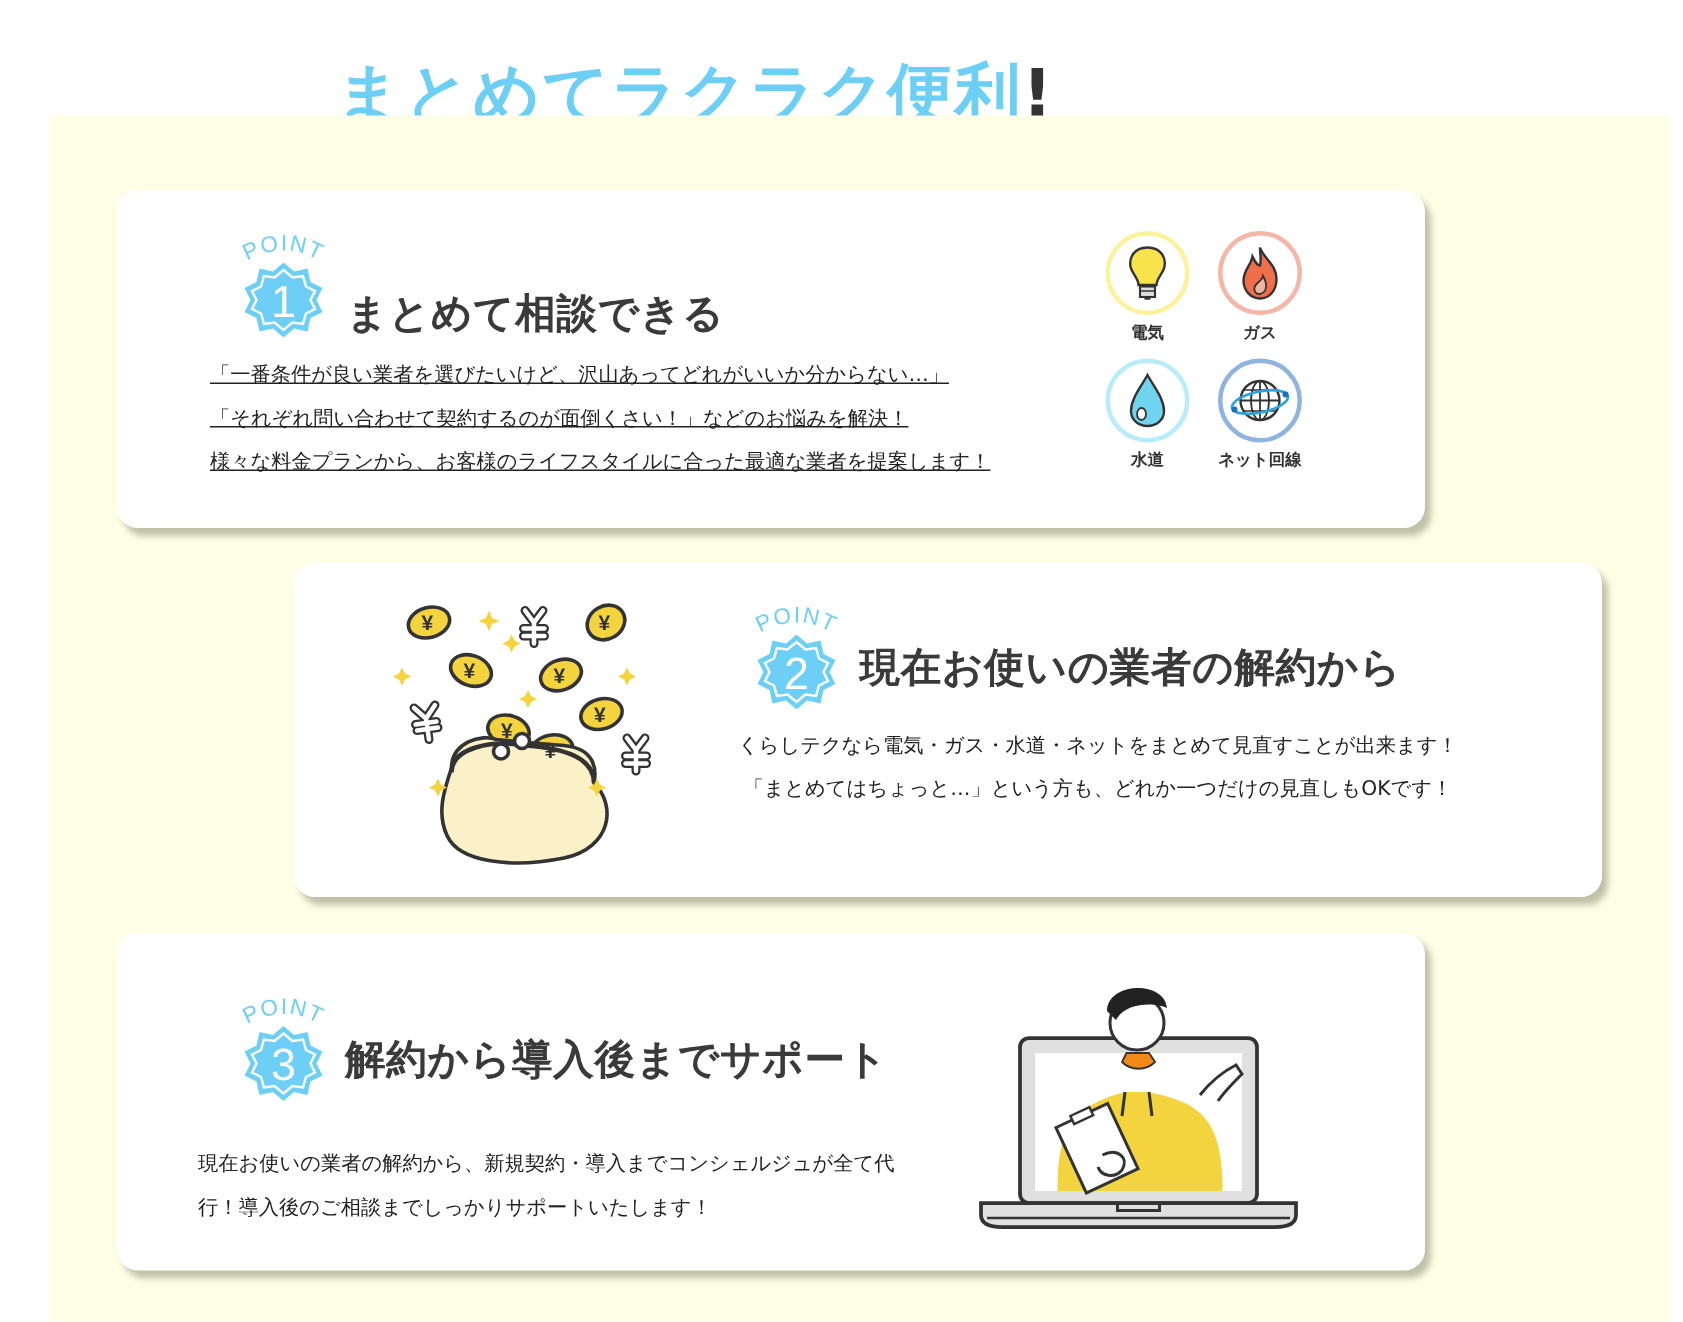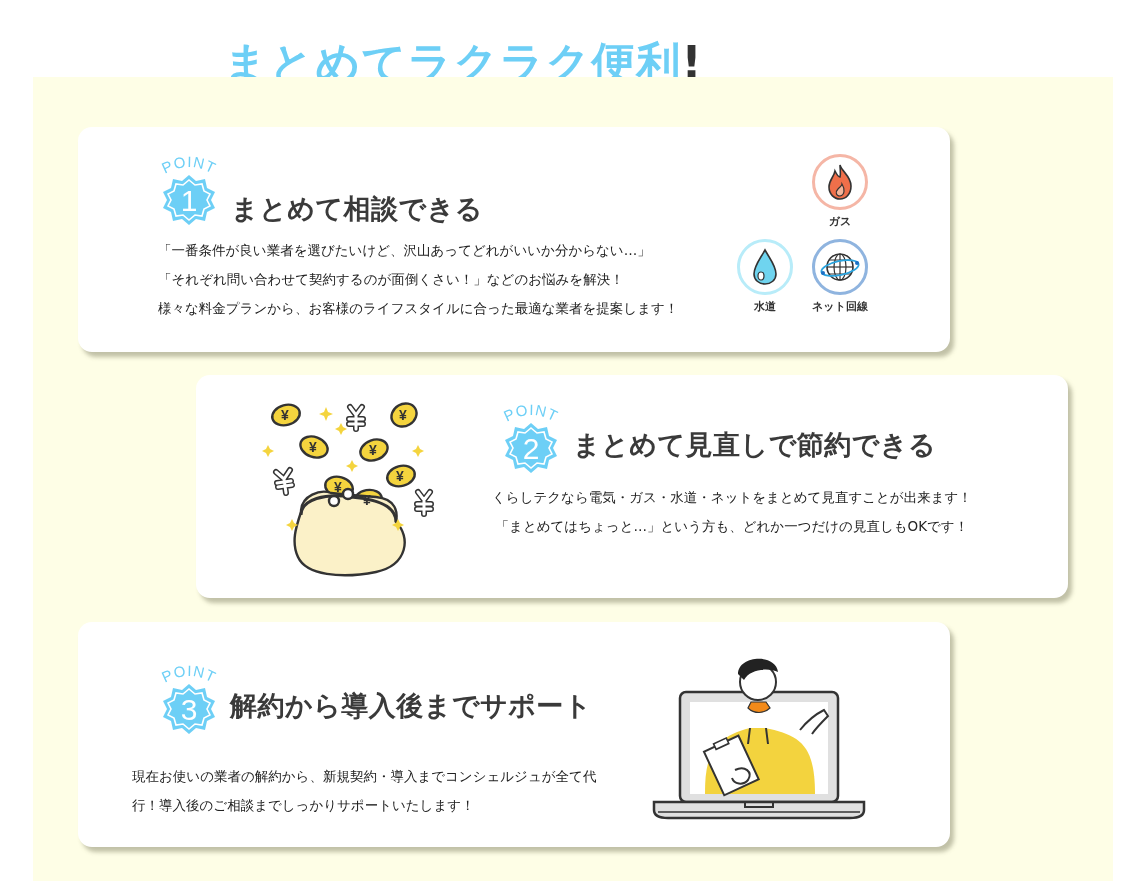--- a/index.html
+++ b/index.html
@@ -57,26 +57,37 @@
   <div class="point" style="left:76px;top:28px;">
     <svg width="70" height="84" viewBox="0 0 70 84">
       <path id="arc1" d="M6,22 Q35,2 64,22" fill="none"></path>
       <text font-family="Liberation Sans, sans-serif" font-size="15" fill="#6dcff6" letter-spacing="1"><textPath href="#arc1" startOffset="50%" text-anchor="middle">POINT</textPath></text>
       <polygon points="35,20 42,26 51,24 53,33 61,37 57,45 61,53 53,57 51,66 42,64 35,70 28,64 19,66 17,57 9,53 13,45 9,37 17,33 19,24 28,26" fill="#6dcff6"></polygon>
       <polygon points="35,25 41,30 48,29 50,36 56,39 53,45 56,51 50,54 48,61 41,60 35,65 29,60 22,61 20,54 14,51 17,45 14,39 20,36 22,29 29,30" fill="none" stroke="#fff" stroke-width="1.6"></polygon>
       <text x="35" y="56" text-anchor="middle" font-family="Liberation Sans, sans-serif" font-size="30" fill="#fff">1</text>
     </svg>
   </div>
   <div class="heading" style="left:153px;top:64px;">まとめて相談できる</div>
-  <div class="body-lines" style="left:80px;top:109px;">
+  <div class="body-lines" style="left:62px;top:109px;text-decoration:underline;">
     <div>「一番条件が良い業者を選びたいけど、沢山あってどれがいいか分からない…」</div>
     <div>「それぞれ問い合わせて契約するのが面倒くさい！」などのお悩みを解決！</div>
     <div>様々な料金プランから、お客様のライフスタイルに合った最適な業者を提案します！</div>
   </div>
   <div class="svc-grid">
+    <div class="svc" style="left:0;top:2px;">
+      <div class="circle" style="border-color:#fbf29b;">
+        <svg width="34" height="40" viewBox="0 0 34 40">
+            <path d="M17,3 C8,3 4,10 6,17 C8,22 11,24 11,28 L23,28 C23,24 26,22 28,17 C30,10 26,3 17,3 Z" fill="#f8e44a" stroke="#333" stroke-width="1.6"></path>
+            <rect x="12" y="29" width="10" height="7" fill="#ddd" stroke="#333" stroke-width="1.4"></rect>
+            <line x1="12" y1="32" x2="22" y2="32" stroke="#333" stroke-width="1"></line>
+            <path d="M15,37 L19,37" stroke="#333" stroke-width="1.6"></path>
+          </svg>
+      </div>
+      <div class="lbl">電気</div>
+    </div>
     <div class="svc" style="left:75px;top:2px;">
       <div class="circle" style="border-color:#f5b6a6;">
         <svg width="34" height="40" viewBox="0 0 34 40">
             <path d="M17,3 C19,10 28,14 28,24 C28,32 23,37 17,37 C11,37 6,32 6,25 C6,18 11,15 12,9 C14,13 15,15 17,15 C18,11 17,7 17,3 Z" fill="#ef6f4a" stroke="#333" stroke-width="1.6"></path>
             <path d="M19,22 C22,27 22,33 17,34 C13,34 12,30 15,27 C17,25 19,24 19,22 Z" fill="#f4b59a" stroke="#333" stroke-width="1.2"></path>
           </svg>
       </div>
       <div class="lbl">ガス</div>
     </div>
     <div class="svc" style="left:0;top:87px;">
@@ -154,21 +165,21 @@
   </div>
   <div class="point" style="left:300px;top:28px;">
     <svg width="70" height="84" viewBox="0 0 70 84">
       <path id="arc2" d="M6,22 Q35,2 64,22" fill="none"></path>
       <text font-family="Liberation Sans, sans-serif" font-size="15" fill="#6dcff6" letter-spacing="1"><textPath href="#arc2" startOffset="50%" text-anchor="middle">POINT</textPath></text>
       <polygon points="35,20 42,26 51,24 53,33 61,37 57,45 61,53 53,57 51,66 42,64 35,70 28,64 19,66 17,57 9,53 13,45 9,37 17,33 19,24 28,26" fill="#6dcff6"></polygon>
       <polygon points="35,25 41,30 48,29 50,36 56,39 53,45 56,51 50,54 48,61 41,60 35,65 29,60 22,61 20,54 14,51 17,45 14,39 20,36 22,29 29,30" fill="none" stroke="#fff" stroke-width="1.6"></polygon>
       <text x="35" y="56" text-anchor="middle" font-family="Liberation Sans, sans-serif" font-size="30" fill="#fff">2</text>
     </svg>
   </div>
-  <div class="heading" style="left:377px;top:52px;">まとめて見直しで節約できる</div>
+  <div class="heading" style="left:377px;top:52px;">現在お使いの業者の解約から</div>
   <div class="body-lines" style="left:296px;top:108px;text-align:center;">
     <div>くらしテクなら電気・ガス・水道・ネットをまとめて見直すことが出来ます！</div>
     <div>「まとめてはちょっと…」という方も、どれか一つだけの見直しもOKです！</div>
   </div>
 </section>
 
 <section class="card card3">
   <div class="point" style="left:76px;top:42px;">
     <svg width="70" height="84" viewBox="0 0 70 84">
       <path id="arc3" d="M6,22 Q35,2 64,22" fill="none"></path>

